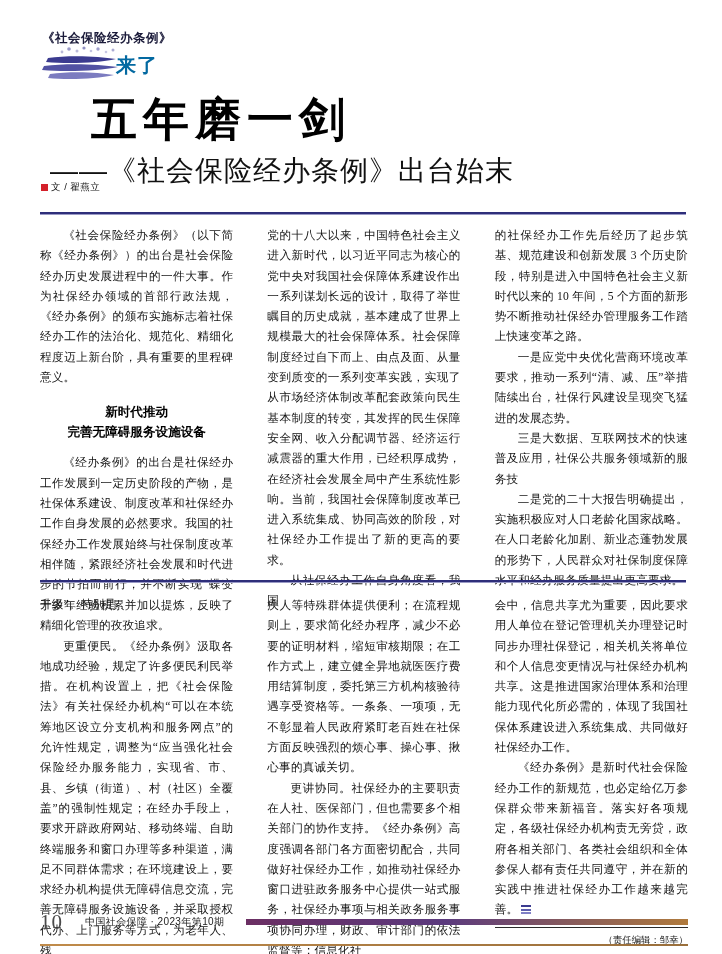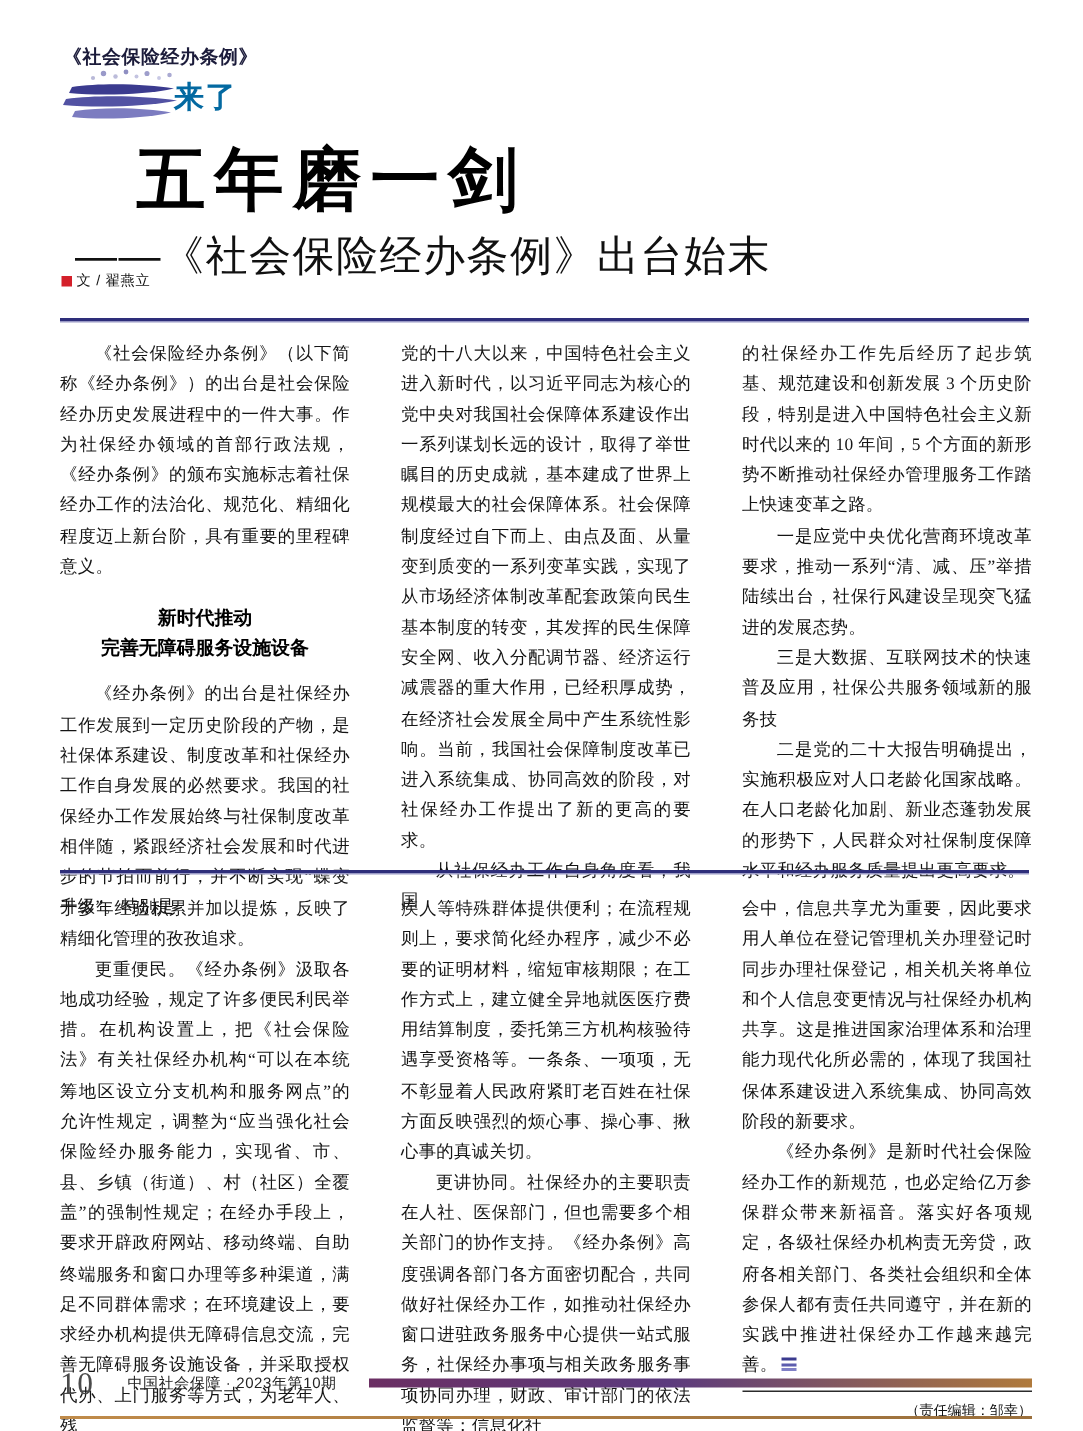--- a/index.html
+++ b/index.html
@@ -200,21 +200,21 @@
   <div class="colwrap sec-bot">
     <div class="col">
       <p class="body">于多年经验积累并加以提炼，反映了精细化管理的孜孜追求。</p>
       <p class="body ind">更重便民。《经办条例》汲取各地成功经验，规定了许多便民利民举措。在机构设置上，把《社会保险法》有关社保经办机构“可以在本统筹地区设立分支机构和服务网点”的允许性规定，调整为“应当强化社会保险经办服务能力，实现省、市、县、乡镇（街道）、村（社区）全覆盖”的强制性规定；在经办手段上，要求开辟政府网站、移动终端、自助终端服务和窗口办理等多种渠道，满足不同群体需求；在环境建设上，要求经办机构提供无障碍信息交流，完善无障碍服务设施设备，并采取授权代办、上门服务等方式，为老年人、残</p>
     </div>
     <div class="col">
       <p class="body">疾人等特殊群体提供便利；在流程规则上，要求简化经办程序，减少不必要的证明材料，缩短审核期限；在工作方式上，建立健全异地就医医疗费用结算制度，委托第三方机构核验待遇享受资格等。一条条、一项项，无不彰显着人民政府紧盯老百姓在社保方面反映强烈的烦心事、操心事、揪心事的真诚关切。</p>
       <p class="body ind">更讲协同。社保经办的主要职责在人社、医保部门，但也需要多个相关部门的协作支持。《经办条例》高度强调各部门各方面密切配合，共同做好社保经办工作，如推动社保经办窗口进驻政务服务中心提供一站式服务，社保经办事项与相关政务服务事项协同办理，财政、审计部门的依法监督等；信息化社</p>
     </div>
     <div class="col">
-      <p class="body">会中，信息共享尤为重要，因此要求用人单位在登记管理机关办理登记时同步办理社保登记，相关机关将单位和个人信息变更情况与社保经办机构共享。这是推进国家治理体系和治理能力现代化所必需的，体现了我国社保体系建设进入系统集成、协同高效阶段的新要求。</p>
+      <p class="body">会中，信息共享尤为重要，因此要求用人单位在登记管理机关办理登记时同步办理社保登记，相关机关将单位和个人信息变更情况与社保经办机构共享。这是推进国家治理体系和治理能力现代化所必需的，体现了我国社保体系建设进入系统集成、共同做好社保经办工作。</p>
       <p class="body ind"><span>《经办条例》是新时代社会保险经办工作的新规范，也必定给亿万参保群众带来新福音。落实好各项规定，各级社保经办机构责无旁贷，政府各相关部门、各类社会组织和全体参保人都有责任共同遵守，并在新的实践中推进社保经办工作越来越完善。</span><span class="endmark"></span></p>
       <div class="attrib-rule"></div>
       <div class="editor">（责任编辑：邹幸）</div>
     </div>
   </div>
 
   <div class="footer">
     <div class="folio">10</div>
     <div class="foot-title">中国社会保障 · 2023年第10期</div>
     <div class="foot-bar"></div>

